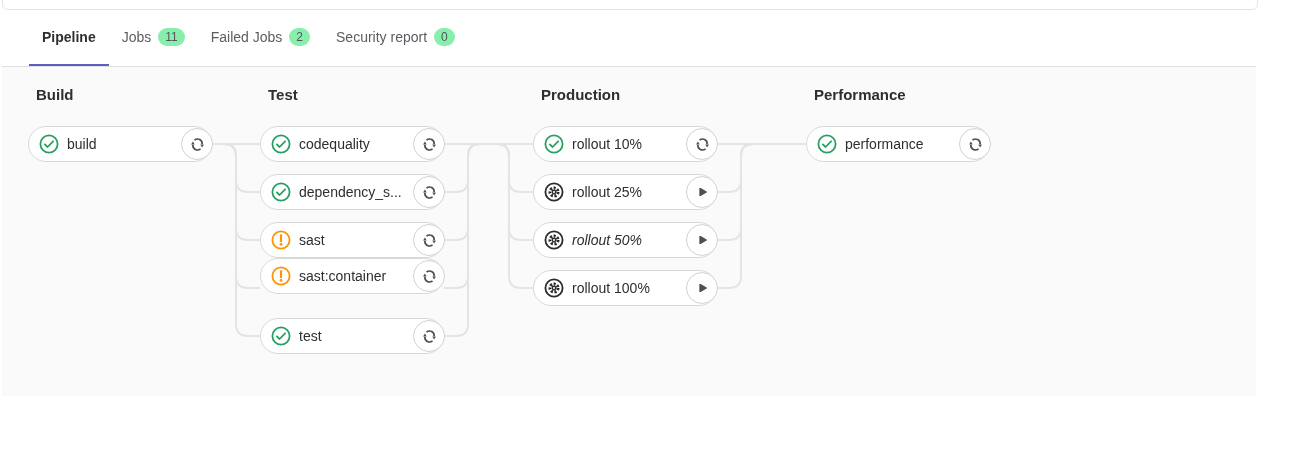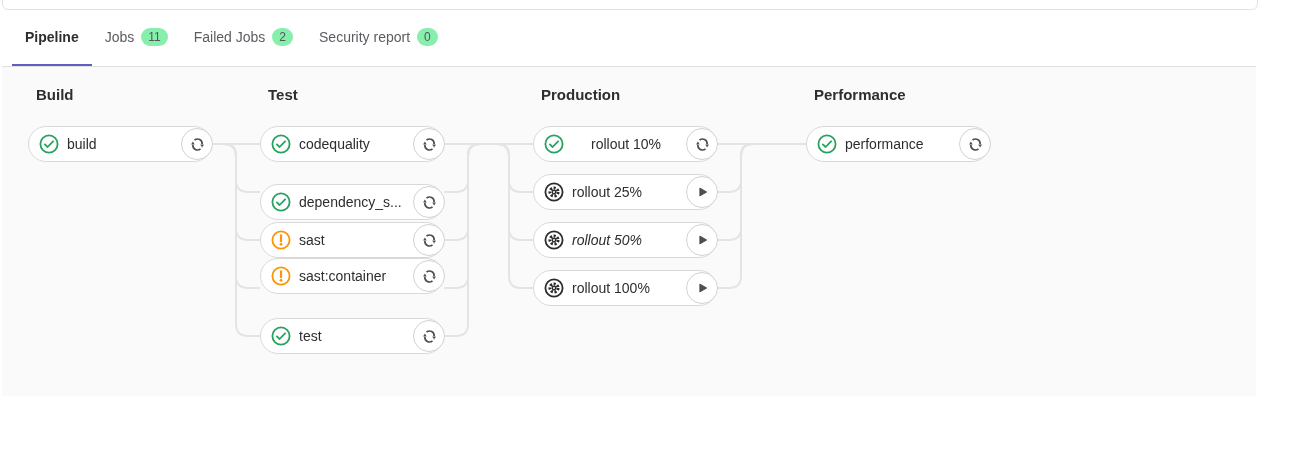--- a/index.html
+++ b/index.html
@@ -9,21 +9,21 @@
     font-family:"Liberation Sans", sans-serif;
     -webkit-font-smoothing:antialiased;
   }
   
   .top-card-edge{
     position:absolute;left:2px;top:-8px;width:1254px;height:16px;
     border:1px solid #e3e3e3;border-radius:6px;background:#fff;
   }
   
   .tabs{
-    position:absolute;left:12px;top:9px;height:58px;
+    position:absolute;left:29px;top:9px;height:58px;
     display:flex;align-items:stretch;
   }
   .tab{
     display:flex;align-items:center;gap:7px;
     padding:0 13px;cursor:pointer;text-decoration:none;
     border-bottom:3px solid transparent;
     font-size:14px;color:#5c5c62;
   }
   .tab.active{font-weight:bold;color:#2e2e2e;}
   .tab-badge{
@@ -143,21 +143,21 @@
         <svg viewBox="0 0 14 14" width="15" height="15">
     <g fill="none" stroke="#4f4f4f" stroke-width="1.6">
       <path d="M4.2,3.0 A4.3,4.3 0 0 1 11.3,6.7"></path>
       <path d="M9.8,11.0 A4.3,4.3 0 0 1 2.7,7.3"></path>
     </g>
     <path fill="#4f4f4f" d="M9.6,6.9 L13.0,6.9 L11.3,9.7 Z"></path>
     <path fill="#4f4f4f" d="M4.4,7.1 L1.0,7.1 L2.7,4.3 Z"></path>
         </svg>
       </button>
     </div>
-    <div class="job-pill" style="left: 260px; top: 184px;">
+    <div class="job-pill" style="left: 260px; top: 174px;">
       <span class="status-icon">
         <svg viewBox="0 0 22 22" width="22" height="22">
     <circle cx="11" cy="11" r="8.6" fill="#fff" stroke="#28a160" stroke-width="1.8"></circle>
     <path d="M6.9,11.4 L9.6,14 L15.1,8.3" fill="none" stroke="#28a160" stroke-width="1.8" stroke-linecap="round" stroke-linejoin="round"></path>
         </svg>
       </span>
       <span class="job-label">dependency_s...</span>
       <button class="action-btn">
         <svg viewBox="0 0 14 14" width="15" height="15">
     <g fill="none" stroke="#4f4f4f" stroke-width="1.6">
@@ -222,21 +222,21 @@
     <g fill="none" stroke="#4f4f4f" stroke-width="1.6">
       <path d="M4.2,3.0 A4.3,4.3 0 0 1 11.3,6.7"></path>
       <path d="M9.8,11.0 A4.3,4.3 0 0 1 2.7,7.3"></path>
     </g>
     <path fill="#4f4f4f" d="M9.6,6.9 L13.0,6.9 L11.3,9.7 Z"></path>
     <path fill="#4f4f4f" d="M4.4,7.1 L1.0,7.1 L2.7,4.3 Z"></path>
         </svg>
       </button>
     </div>
     <div class="stage-header" style="left: 541px; top: 86px;">Production</div>
-    <div class="job-pill" style="left: 533px; top: 126px; gap: 19px;">
+    <div class="job-pill" style="left: 533px; top: 126px;">
       <span class="status-icon">
         <svg viewBox="0 0 22 22" width="22" height="22">
     <circle cx="11" cy="11" r="8.6" fill="#fff" stroke="#28a160" stroke-width="1.8"></circle>
     <path d="M6.9,11.4 L9.6,14 L15.1,8.3" fill="none" stroke="#28a160" stroke-width="1.8" stroke-linecap="round" stroke-linejoin="round"></path>
         </svg>
       </span>
       <span class="job-label">rollout 10%</span>
       <button class="action-btn">
         <svg viewBox="0 0 14 14" width="15" height="15">
     <g fill="none" stroke="#4f4f4f" stroke-width="1.6">

